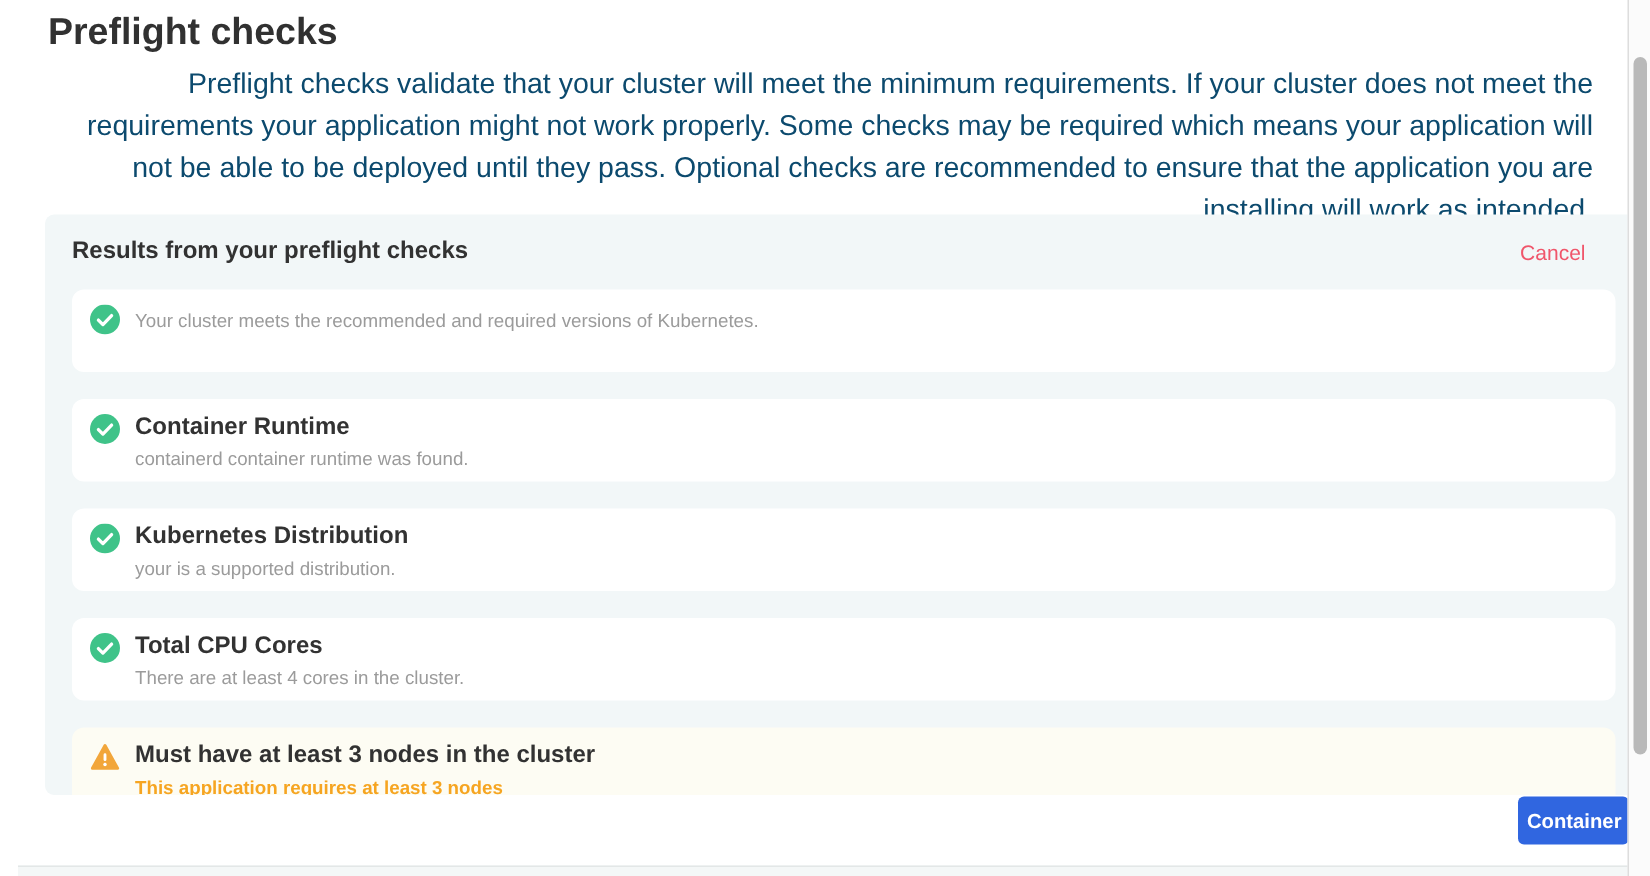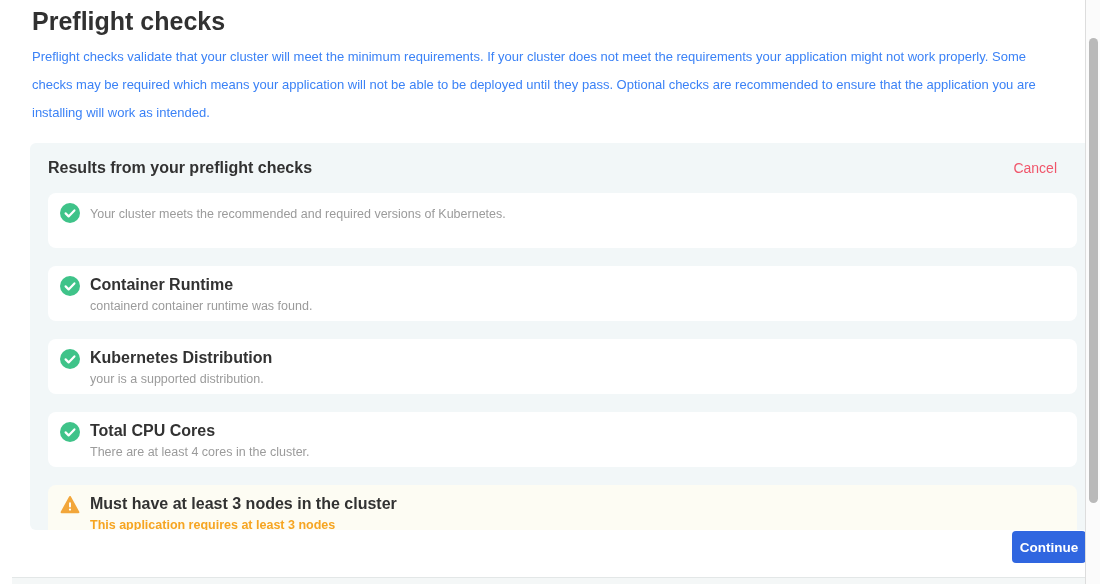--- a/index.html
+++ b/index.html
@@ -21,23 +21,24 @@
   }
   .page-title {
     margin: 7px 0 0 20px;
     font-size: 25px;
     font-weight: bold;
     color: #313131;
   }
   .page-desc {
     margin: 7px 20px 0 20px;
     width: 1030px;
-    font-size: 13px;
+    font-size: 19px;
     line-height: 28px;
-    color: #3b82f6;
+    color: #0c4a6e;
+    text-align: right;
   }
   .panel {
     position: absolute;
     left: 18px;
     top: 143px;
     width: 1065px;
     height: 387px;
     box-sizing: border-box;
     background: var(--panel-bg, #f2f7f8);
     border-radius: 6px;
@@ -211,17 +212,17 @@
           </svg>
       </span>
       <div class="check-title">Must have at least 3 nodes in the cluster</div>
       <div class="check-desc">This application requires at least 3 nodes</div>
     </div>
   </div>
 
   <div class="bottom-strip"></div>
 </div>
 
-<button class="continue-btn">Continue</button>
+<button class="continue-btn">Container</button>
 
 <div class="scrollbar-track">
   <div class="scrollbar-thumb"></div>
 </div>
 
 </body></html>

